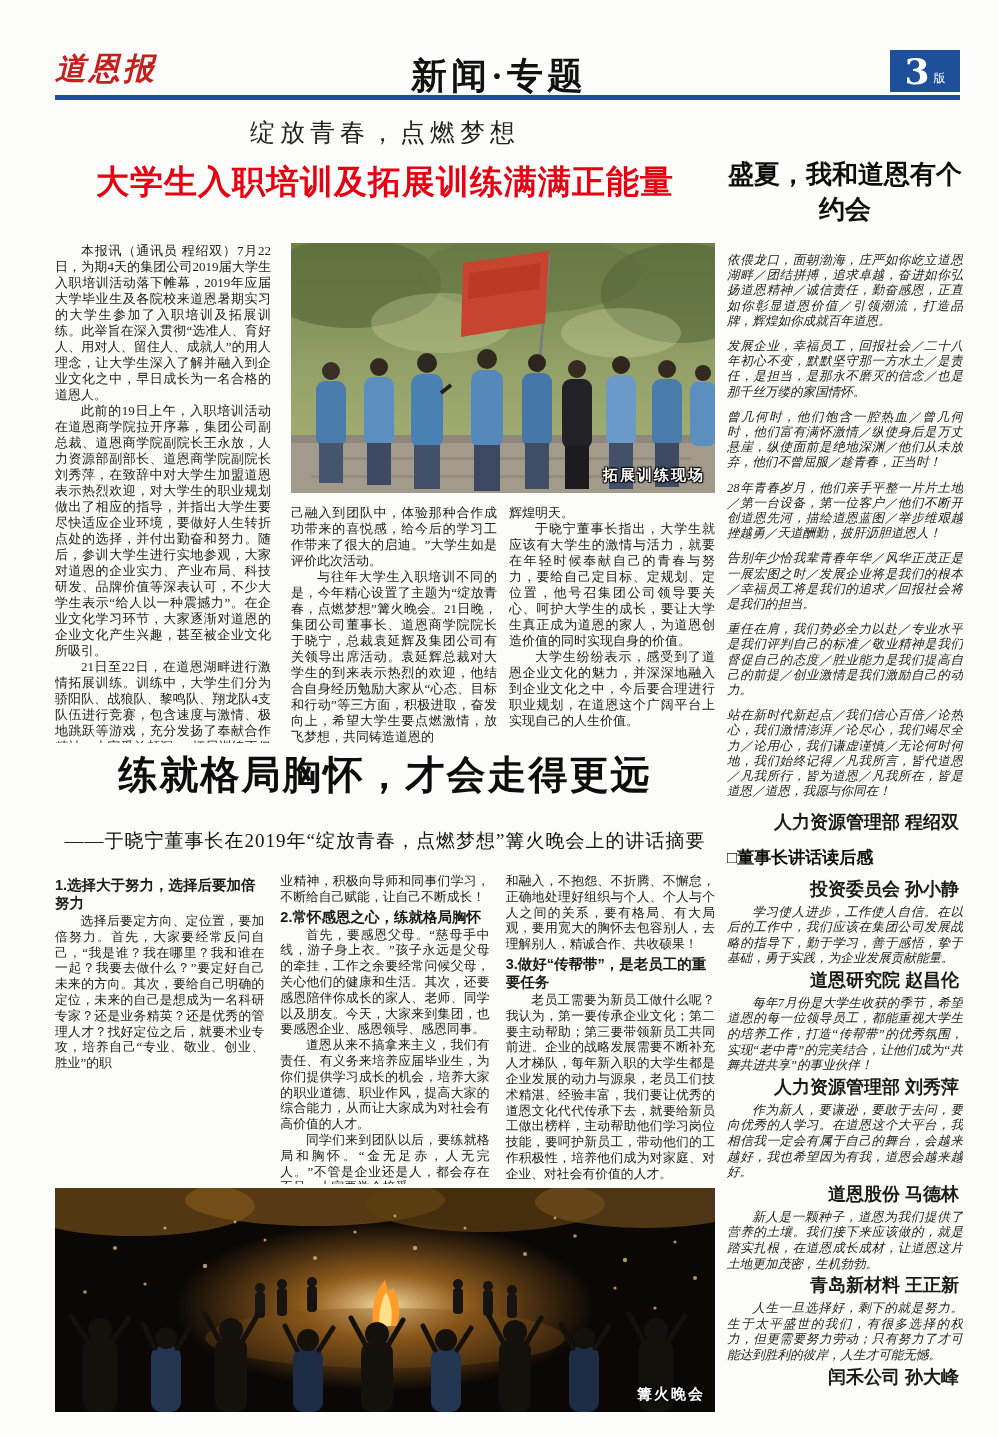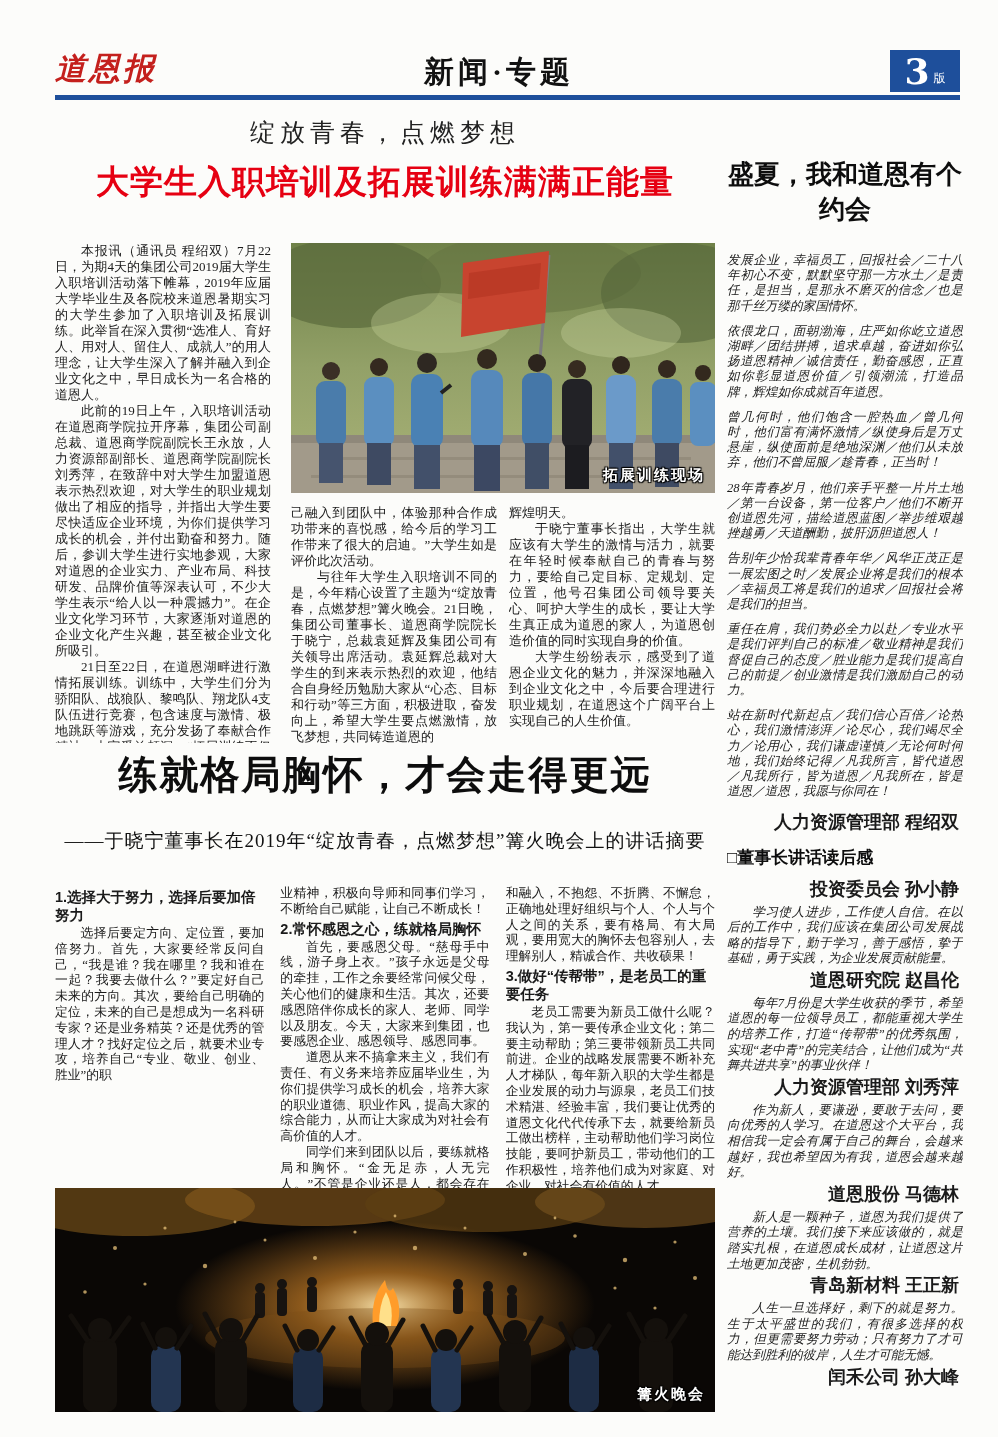--- a/index.html
+++ b/index.html
@@ -4,21 +4,21 @@
 <style>
   html,body{margin:0;padding:0;background:#9a9a9a;}
   .page{position:relative;width:998px;height:1437px;background:#fcfcfa;margin:0 auto;
         font-family:"Liberation Serif","DejaVu Serif",serif;color:#1a1a1a;overflow:hidden;}
 
   
   .masthead{position:absolute;left:55px;top:48px;font-size:31px;font-weight:bold;
             font-style:italic;color:#c4201d;letter-spacing:3px;
             font-family:"DejaVu Serif",serif;}
   .section-title{position:absolute;left:0;right:0;top:52px;text-align:center;
-                 font-size:30px;font-weight:bold;letter-spacing:4px;color:#111;}
+                 font-size:36px;font-weight:bold;letter-spacing:4px;color:#111;}
   .pagenum-box{position:absolute;right:38px;top:50px;width:70px;height:42px;
                background:#1e4f9b;color:#fff;display:flex;align-items:center;justify-content:center;}
   .pagenum-box .num{font-size:36px;font-weight:bold;line-height:1;font-family:"DejaVu Serif",serif;}
   .pagenum-box .unit{font-size:12px;margin:14px 0 0 4px;}
   .header-rule{position:absolute;left:55px;right:38px;top:95px;height:5px;background:#1e4f9b;}
 
   
   .kicker{position:absolute;left:55px;width:660px;top:116px;text-align:center;
           font-size:25px;letter-spacing:5px;color:#222;}
   .headline1{position:absolute;left:55px;width:660px;top:160px;text-align:center;
@@ -35,21 +35,21 @@
   .s1-sub .col{width:206px;overflow:hidden;}
   p.body{margin:0;text-indent:2em;font-size:13px;line-height:16px;text-align:justify;}
   p.cont{text-indent:0;}
 
   
   .headline2{position:absolute;left:55px;width:660px;top:748px;text-align:center;
              font-size:39px;font-weight:900;color:#0d0d0d;letter-spacing:2px;
              font-family:"Liberation Sans","DejaVu Sans",sans-serif;}
   .subtitle2{position:absolute;left:55px;width:660px;top:828px;text-align:center;
              font-size:19px;color:#111;letter-spacing:1px;}
-  .s2{position:absolute;left:55px;top:874px;width:660px;height:310px;display:flex;gap:16px;margin-top:12px;}
+  .s2{position:absolute;left:55px;top:874px;width:660px;height:310px;display:flex;gap:16px;}
   .s2 .col{width:212px;height:310px;overflow:hidden;}
   .s2 p.body{font-size:12.8px;line-height:15.8px;}
   .subhead{margin:2px 0;font-size:14.5px;font-weight:bold;line-height:18px;
            font-family:"Liberation Sans","DejaVu Sans",sans-serif;}
   .photo2{position:absolute;left:55px;top:1188px;width:660px;height:224px;
           background:#b91c1c;overflow:hidden;}
 
   
   .rcol{position:absolute;left:727px;top:122px;width:236px;height:1295px;overflow:hidden;margin-top:35px;}
   .r-title{font-size:26px;font-weight:900;text-align:center;letter-spacing:0;
@@ -77,21 +77,21 @@
     <span class="unit">版</span>
   </div>
   <div class="header-rule"></div>
 
   <div class="kicker">绽放青春，点燃梦想</div>
   <div class="headline1">大学生入职培训及拓展训练满满正能量</div>
 
   <div class="s1">
     <div class="s1-col1">
       <p class="body">本报讯（通讯员 程绍双）7月22日，为期4天的集团公司2019届大学生入职培训活动落下帷幕，2019年应届大学毕业生及各院校来道恩暑期实习的大学生参加了入职培训及拓展训练。此举旨在深入贯彻“选准人、育好人、用对人、留住人、成就人”的用人理念，让大学生深入了解并融入到企业文化之中，早日成长为一名合格的道恩人。</p>
-      <p class="body">此前的19日上午，入职培训活动在道恩商学院拉开序幕，集团公司副总裁、道恩商学院副院长王永放，人力资源部副部长、道恩商学院副院长刘秀萍，在致辞中对大学生加盟道恩表示热烈欢迎，对大学生的职业规划做出了相应的指导，并指出大学生要尽快适应企业环境，为你们提供学习成长的机会，并付出勤奋和努力。随后，参训大学生进行实地参观，大家对道恩的企业实力、产业布局、科技研发、品牌价值等深表认可，不少大学生表示“给人以一种震撼力”。在企业文化学习环节，大家逐渐对道恩的企业文化产生兴趣，甚至被企业文化所吸引。</p>
+      <p class="body">此前的19日上午，入职培训活动在道恩商学院拉开序幕，集团公司副总裁、道恩商学院副院长王永放，人力资源部副部长、道恩商学院副院长刘秀萍，在致辞中对大学生加盟道恩表示热烈欢迎，对大学生的职业规划做出了相应的指导，并指出大学生要尽快适应企业环境，要做好人生转折点处的选择，并付出勤奋和努力。随后，参训大学生进行实地参观，大家对道恩的企业实力、产业布局、科技研发、品牌价值等深表认可，不少大学生表示“给人以一种震撼力”。在企业文化学习环节，大家逐渐对道恩的企业文化产生兴趣，甚至被企业文化所吸引。</p>
       <p class="body">21日至22日，在道恩湖畔进行激情拓展训练。训练中，大学生们分为骄阳队、战狼队、黎鸣队、翔龙队4支队伍进行竞赛，包含速度与激情、极地跳跃等游戏，充分发扬了奉献合作精神，大家受益颇深。“拓展训练不仅丰富了人脉关系，也让自</p>
     </div>
     <div class="s1-right">
       <div class="photo1">
         <svg width="424" height="250" viewBox="0 0 424 250">
           <defs>
             <linearGradient id="trees" x1="0" y1="0" x2="0" y2="1">
               <stop offset="0" stop-color="#6f8148"></stop>
                 <stop offset="0.5" stop-color="#93a168"></stop>
                 <stop offset="1" stop-color="#aab378"></stop>
@@ -271,22 +271,22 @@
           <circle cx="500" cy="30" r="1.4"></circle>
           <circle cx="600" cy="120" r="1.6"></circle>
       </g>
     </svg>
     <div class="photo-caption">篝火晚会</div>
   </div>
 
   <div class="rcol">
     <h2 class="r-title">盛夏，我和道恩有个约会</h2>
     <div class="poem">
+      <p>依偎龙口，面朝渤海，庄严如你屹立道恩湖畔／团结拼搏，追求卓越，奋进如你弘扬道恩精神／诚信责任，勤奋感恩，正直如你彰显道恩价值／引领潮流，打造品牌，辉煌如你成就百年道恩。</p>
       <p>发展企业，幸福员工，回报社会／二十八年初心不变，默默坚守那一方水土／是责任，是担当，是那永不磨灭的信念／也是那千丝万缕的家国情怀。</p>
-      <p>依偎龙口，面朝渤海，庄严如你屹立道恩湖畔／团结拼搏，追求卓越，奋进如你弘扬道恩精神／诚信责任，勤奋感恩，正直如你彰显道恩价值／引领潮流，打造品牌，辉煌如你成就百年道恩。</p>
       <p>曾几何时，他们饱含一腔热血／曾几何时，他们富有满怀激情／纵使身后是万丈悬崖，纵使面前是绝地深渊／他们从未放弃，他们不曾屈服／趁青春，正当时！</p>
       <p>28年青春岁月，他们亲手平整一片片土地／第一台设备，第一位客户／他们不断开创道恩先河，描绘道恩蓝图／举步维艰越挫越勇／天道酬勤，披肝沥胆道恩人！</p>
       <p>告别年少恰我辈青春年华／风华正茂正是一展宏图之时／发展企业将是我们的根本／幸福员工将是我们的追求／回报社会将是我们的担当。</p>
       <p>重任在肩，我们势必全力以赴／专业水平是我们评判自己的标准／敬业精神是我们督促自己的态度／胜业能力是我们提高自己的前提／创业激情是我们激励自己的动力。</p>
       <p>站在新时代新起点／我们信心百倍／论热心，我们激情澎湃／论尽心，我们竭尽全力／论用心，我们谦虚谨慎／无论何时何地，我们始终记得／凡我所言，皆代道恩／凡我所行，皆为道恩／凡我所在，皆是道恩／道恩，我愿与你同在！</p>
     </div>
     <div class="r-sig">人力资源管理部 程绍双</div>
 
     <div class="reflect-header">□董事长讲话读后感</div>
     <div class="reflect">

